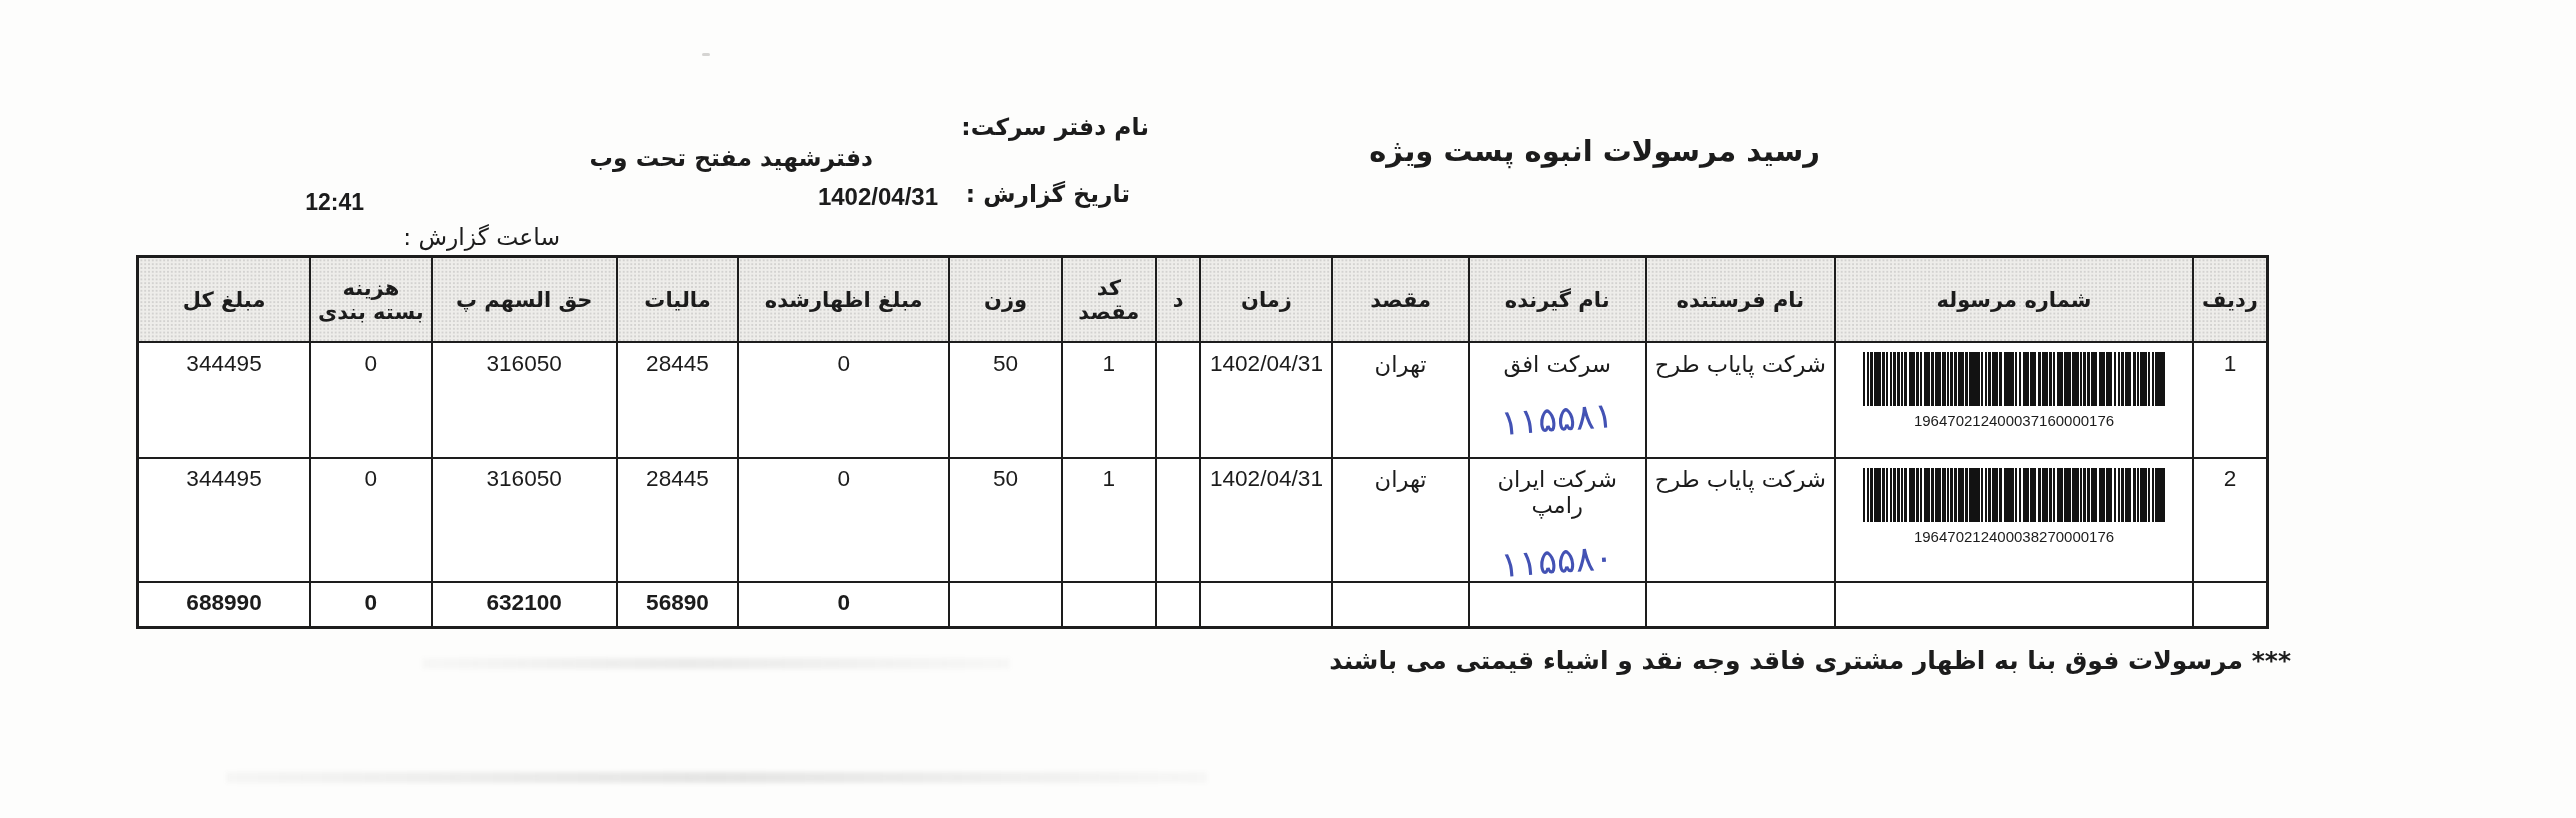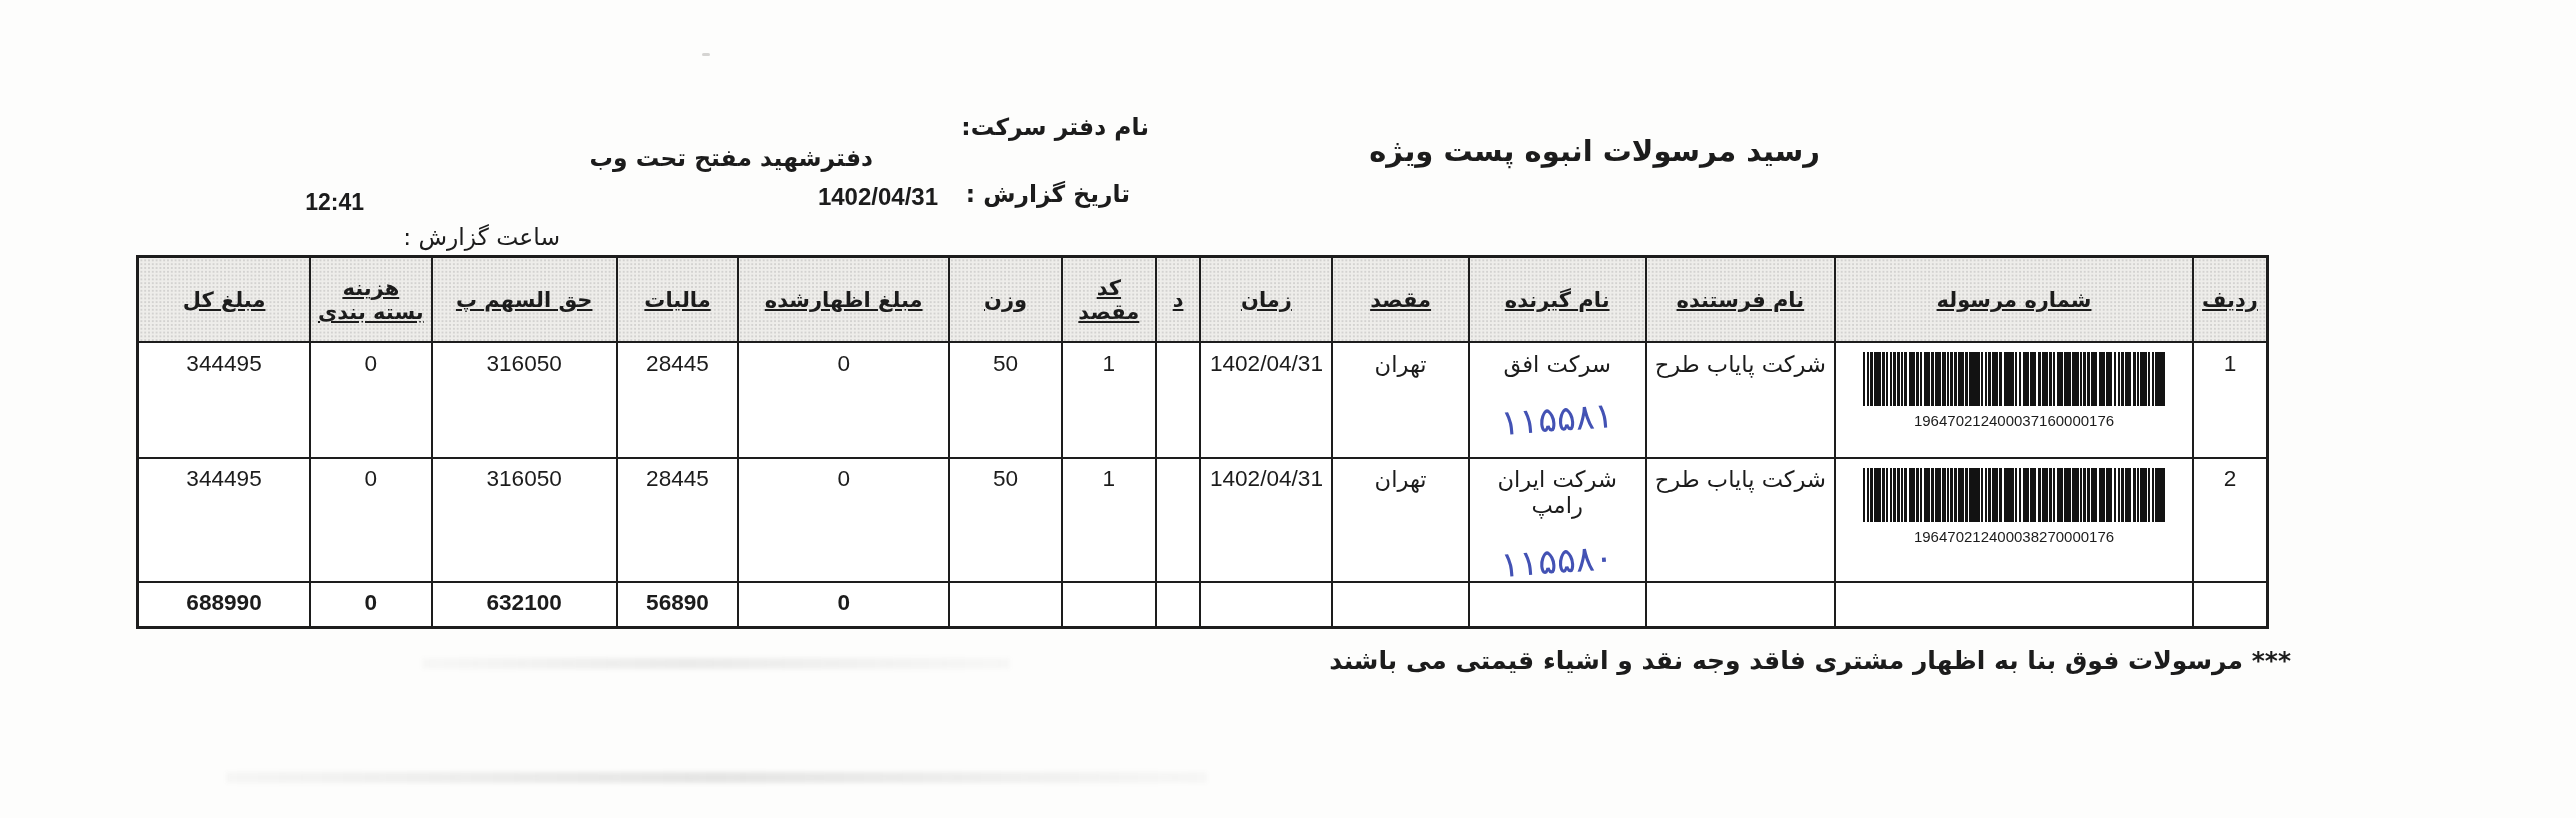--- a/index.html
+++ b/index.html
@@ -25,21 +25,21 @@
   table.receipt {
     position:absolute; top:255px; left:136px; width:2133px;
     border-collapse:collapse; table-layout:fixed; direction:rtl;
     border:3px solid #1d1d1d;
   }
   .receipt th, .receipt td { border:2.3px solid #1d1d1d; text-align:center; overflow:hidden; }
   .receipt thead th {
     height:80px; font-size:21px; font-weight:bold; vertical-align:middle;
     background-color:#eeedea;
     background-image:radial-gradient(rgba(70,70,75,0.16) 0.9px, transparent 1px);
-    background-size:3.8px 3.8px; padding:1.5px 4.5px;text-decoration:underline;
+    background-size:3.8px 3.8px; padding:1.5px 4.5px;
   }
   .receipt tbody td { vertical-align:top; font-size:22.6px; padding:7.5px 4.5px 0 4.5px; background:#fff; }
   tr.r1 td { height:106px; }
   tr.r2 td { height:95px; }
   tr.totals td { height:36px; font-weight:bold; padding-top:7px; }
 
   
   .c-radif    { width:3.5%; }
   .c-tracking { width:16.8%; }
   .c-sender   { width:8.9%; }

